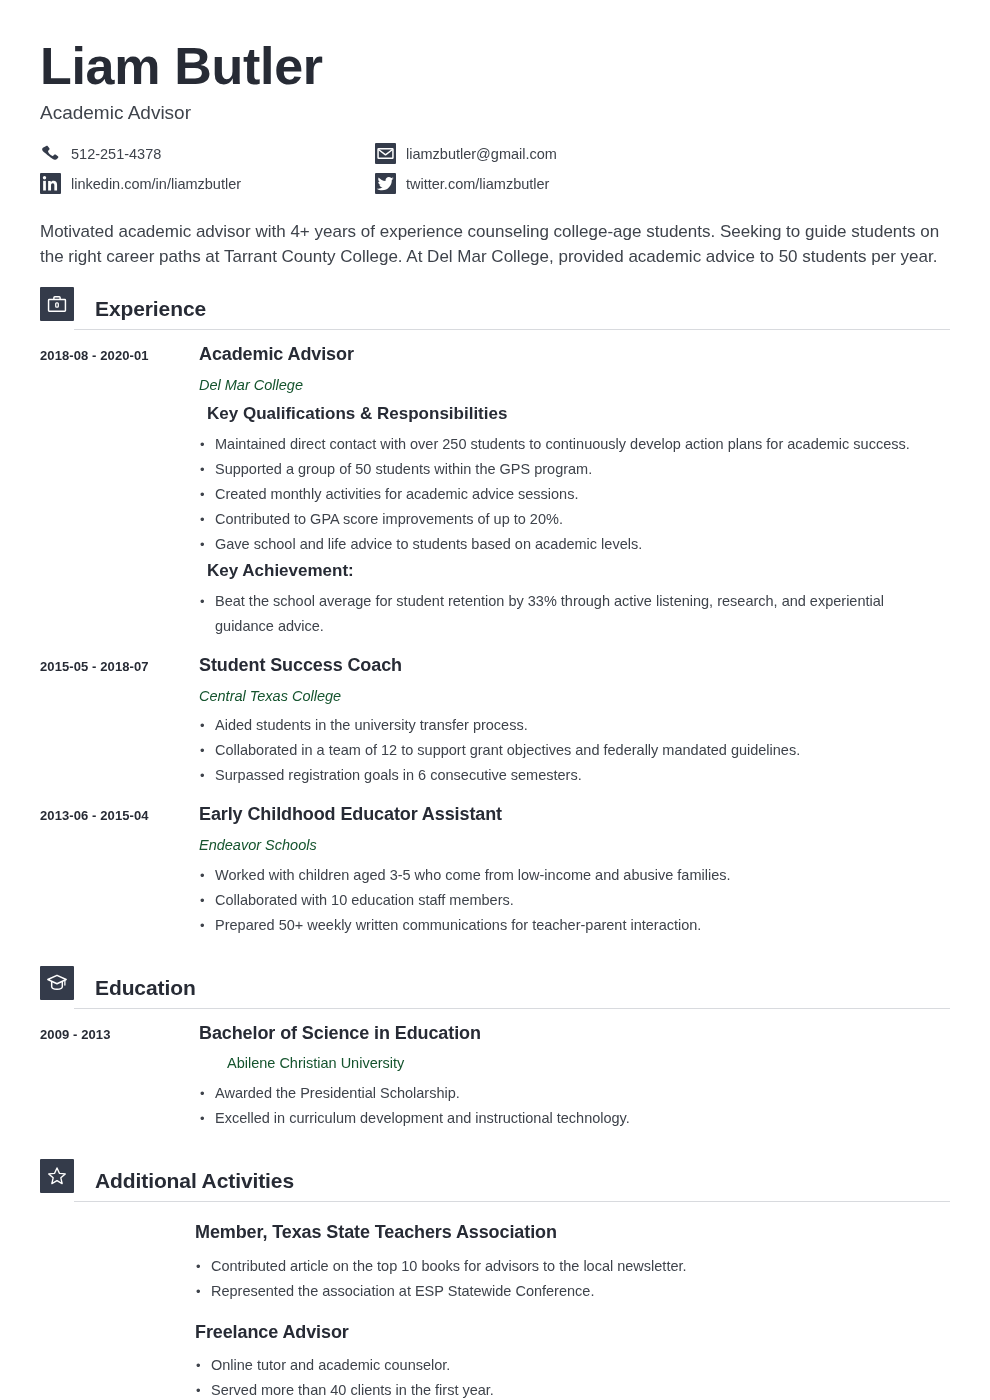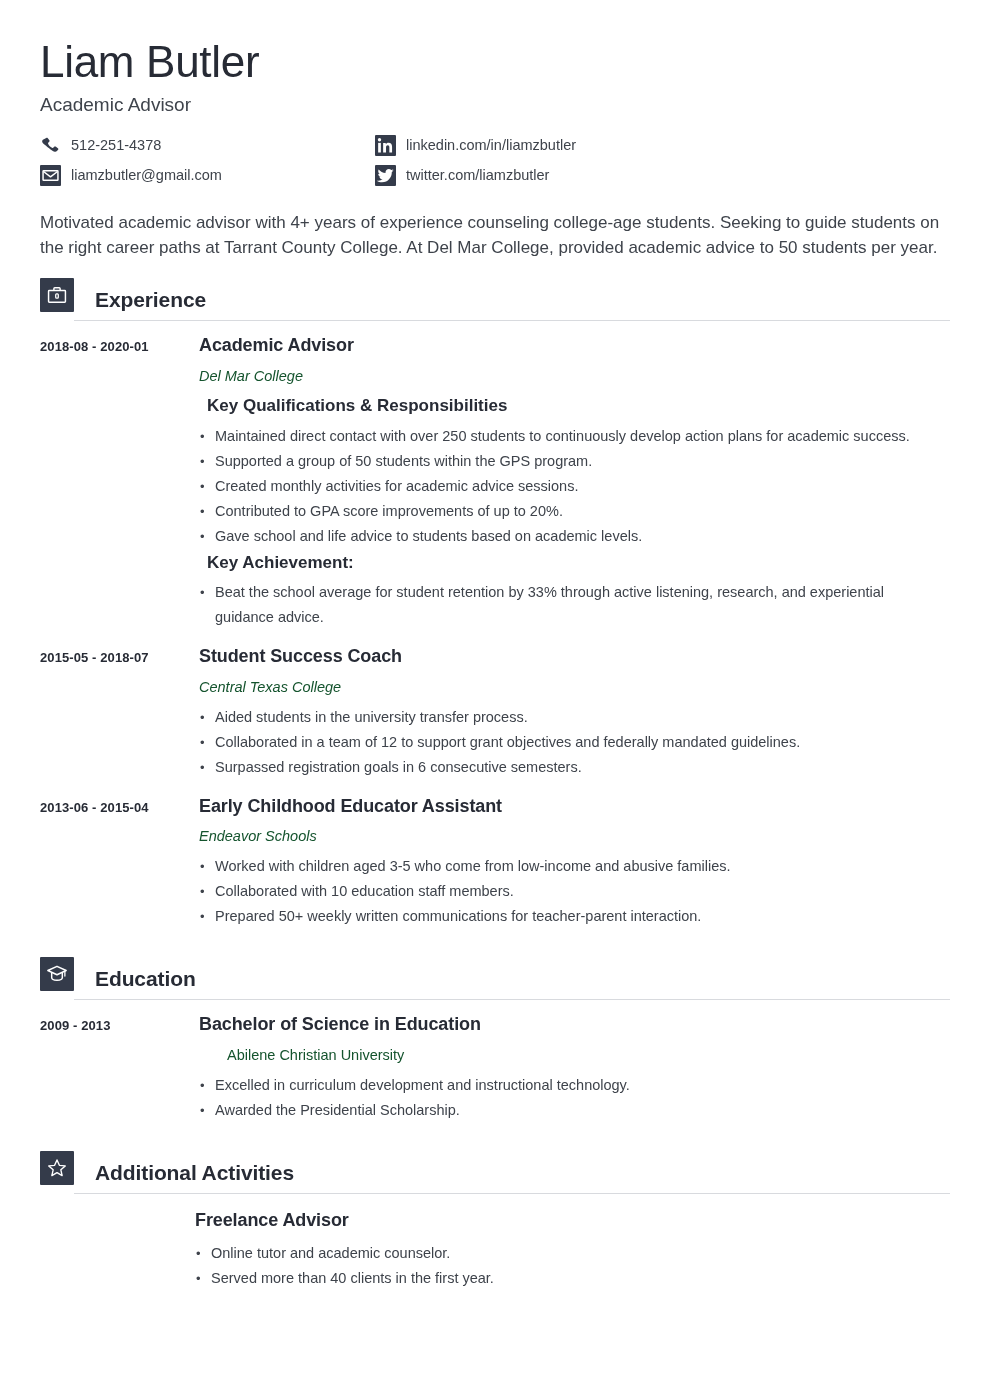--- a/index.html
+++ b/index.html
@@ -9,22 +9,22 @@
     min-height: 1400px;
     background: #ffffff;
     font-family: "Liberation Sans", sans-serif;
     color: #3a3f47;
     -webkit-font-smoothing: antialiased;
   }
   .page { width: 990px; min-height: 1400px; padding: 38px 40px 40px 40px; }
 
   
   .name {
-    font-size: 44px;
-    font-weight: normal;
+    font-size: 52px;
+    font-weight: bold;
     color: #272b35;
     letter-spacing: -0.3px;
     line-height: 1.08;
     margin: 0 0 8px 0;
   }
   .job-title {
     font-size: 19px;
     font-weight: normal;
     color: #3f444c;
     margin: 0 0 18px 0;
@@ -191,41 +191,41 @@
 
     <div class="contact-grid">
 
       <div class="contact-item">
         <span class="ci-icon">
           <svg width="19" height="19" viewBox="0 0 24 24" aria-hidden="true">
             <path fill="#343b4a" d="M6.6 2.4c.6-.5 1.5-.4 2 .3l2 2.8c.4.6.3 1.4-.2 1.9l-1.3 1.2c-.2.2-.3.5-.2.8.4 1.2 1.2 2.5 2.2 3.5s2.3 1.8 3.5 2.2c.3.1.6 0 .8-.2l1.2-1.3c.5-.5 1.3-.6 1.9-.2l2.8 2c.7.5.8 1.4.3 2l-1.5 1.7c-.7.8-1.8 1.1-2.8.8-2.4-.6-5.1-2.3-7.4-4.6S2.2 10 1.6 7.6c-.3-1 0-2.1.8-2.8z"></path>
           </svg>
         </span>
         <span>512-251-4378</span>
+      </div>
+
+      <div class="contact-item">
+        <span class="ci-icon badge-icon">
+          <svg width="21" height="21" viewBox="0 0 24 24" aria-hidden="true">
+            <rect x="3.5" y="6.5" width="17" height="11" rx="0.6" fill="none" stroke="#ffffff" stroke-width="1.7"></rect>
+            <path d="M4 7.4l8 6.1 8-6.1" fill="none" stroke="#ffffff" stroke-width="1.7" stroke-linejoin="round"></path>
+          </svg>
+        </span>
+        <span>liamzbutler@gmail.com</span>
       </div>
 
       <div class="contact-item">
         <span class="ci-icon badge-icon">
           <svg width="21" height="21" viewBox="0 0 24 24" aria-hidden="true">
             <rect x="3.6" y="9" width="3.1" height="11" fill="#ffffff"></rect>
             <circle cx="5.15" cy="5.4" r="1.9" fill="#ffffff"></circle>
             <path fill="#ffffff" d="M9.3 9h3v1.5c.5-.9 1.6-1.7 3.2-1.7 2.6 0 4 1.6 4 4.7V20h-3.1v-5.8c0-1.5-.6-2.4-1.9-2.4-1.1 0-1.9.8-1.9 2.4V20H9.3z"></path>
           </svg>
         </span>
         <span>linkedin.com/in/liamzbutler</span>
-      </div>
-
-      <div class="contact-item">
-        <span class="ci-icon badge-icon">
-          <svg width="21" height="21" viewBox="0 0 24 24" aria-hidden="true">
-            <rect x="3.5" y="6.5" width="17" height="11" rx="0.6" fill="none" stroke="#ffffff" stroke-width="1.7"></rect>
-            <path d="M4 7.4l8 6.1 8-6.1" fill="none" stroke="#ffffff" stroke-width="1.7" stroke-linejoin="round"></path>
-          </svg>
-        </span>
-        <span>liamzbutler@gmail.com</span>
       </div>
 
       <div class="contact-item">
         <span class="ci-icon badge-icon">
           <svg width="21" height="21" viewBox="0 0 24 24" aria-hidden="true">
             <path fill="#ffffff" d="M21.5 6.3c-.7.3-1.4.5-2.2.6.8-.5 1.4-1.2 1.7-2.1-.7.4-1.6.8-2.4.9-.7-.8-1.7-1.2-2.8-1.2-2.1 0-3.8 1.7-3.8 3.8 0 .3 0 .6.1.9-3.2-.2-6-1.7-7.9-4-.3.6-.5 1.2-.5 2 0 1.3.7 2.5 1.7 3.2-.6 0-1.2-.2-1.7-.5 0 1.9 1.3 3.4 3.1 3.8-.3.1-.7.1-1 .1-.2 0-.5 0-.7-.1.5 1.5 1.9 2.6 3.6 2.7-1.3 1-3 1.6-4.8 1.6H2c1.8 1.1 3.8 1.8 6 1.8 7.2 0 11.2-6 11.2-11.2v-.5c.8-.6 1.5-1.3 2-2.1z"></path>
           </svg>
         </span>
         <span>twitter.com/liamzbutler</span>
       </div>
@@ -307,38 +307,48 @@
       <span class="sec-title">Education</span>
     </div>
     <div class="sec-rule"></div>
 
     <div class="entry">
       <div class="entry-date">2009 - 2013</div>
       <div class="entry-body">
         <div class="entry-title">Bachelor of Science in Education</div>
         <div class="entry-org plain">Abilene Christian University</div>
         <ul class="bullets">
+          <li>Awarded the Presidential Scholarship.</li>
           <li>Excelled in curriculum development and instructional technology.</li>
-          <li>Awarded the Presidential Scholarship.</li>
         </ul>
       </div>
     </div>
   </div>
 
   <div class="section" style="margin-top:26px">
     <div class="section-head">
       <span class="sec-badge">
         <svg width="22" height="22" viewBox="0 0 24 24" aria-hidden="true">
           <path d="M12 3.2l2.6 5.9 6.4.6-4.8 4.3 1.4 6.3L12 17l-5.6 3.3 1.4-6.3-4.8-4.3 6.4-.6z" fill="none" stroke="#ffffff" stroke-width="1.5" stroke-linejoin="round"></path>
         </svg>
       </span>
       <span class="sec-title">Additional Activities</span>
     </div>
     <div class="sec-rule"></div>
 
+    <div class="act-grid act-block first">
+      <div class="spacer-col"></div>
+      <div class="entry-body">
+        <div class="act-title">Member, Texas State Teachers Association</div>
+        <ul class="bullets">
+          <li>Contributed article on the top 10 books for advisors to the local newsletter.</li>
+          <li>Represented the association at ESP Statewide Conference.</li>
+        </ul>
+      </div>
+    </div>
 
     <div class="act-grid act-block">
       <div class="spacer-col"></div>
       <div class="entry-body">
         <div class="act-title">Freelance Advisor</div>
         <ul class="bullets">
           <li>Online tutor and academic counselor.</li>
           <li>Served more than 40 clients in the first year.</li>
         </ul>
       </div>

